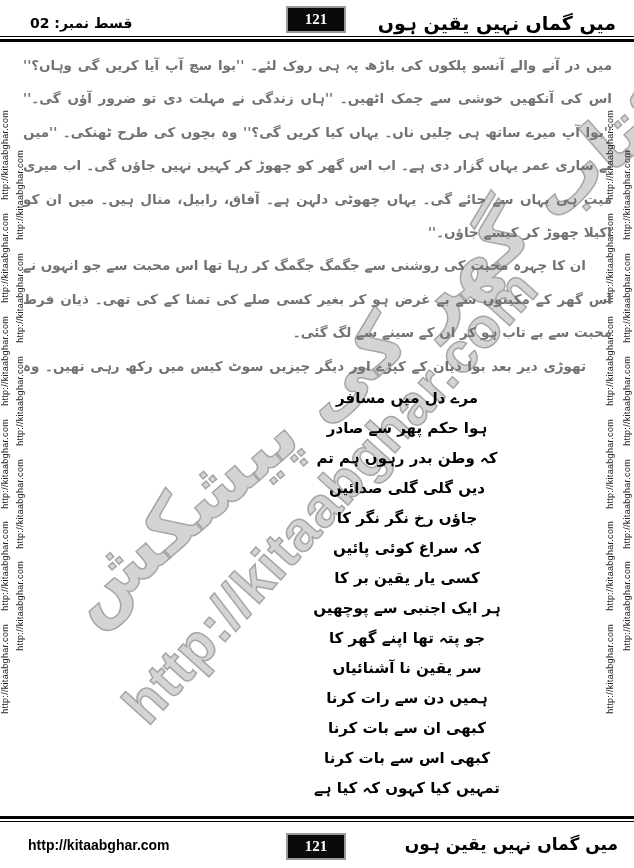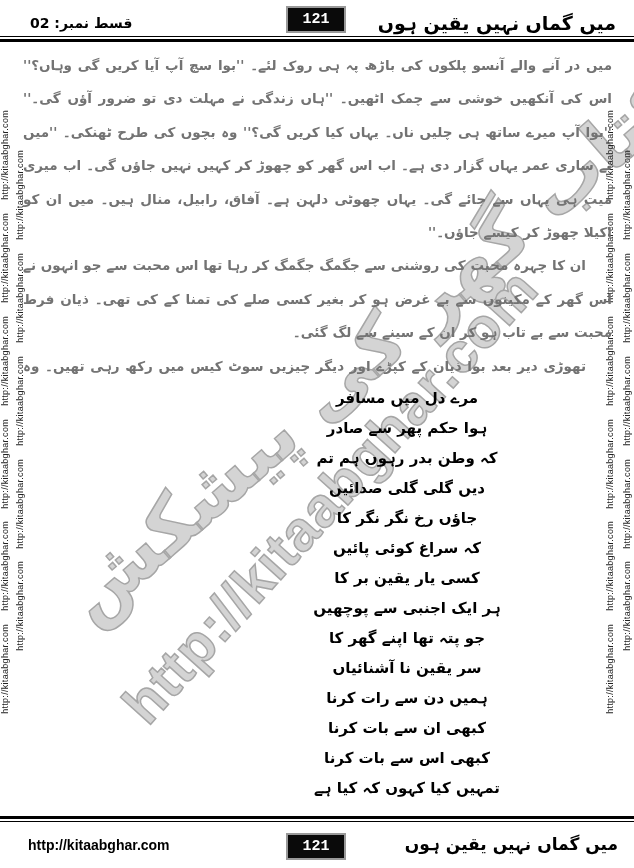--- a/index.html
+++ b/index.html
@@ -36,21 +36,21 @@
   .h-title {
     position:absolute; top:12px; right:18px; direction:rtl;
     font-size:19px; font-weight:bold; z-index:3;
   }
   .pagenum-box {
     position:absolute; left:286px; width:60px; height:27px;
     background:#0a0a0a; border:2px solid #999; box-sizing:border-box;
     display:flex; align-items:center; justify-content:center; z-index:3;
   }
   .pagenum-box span {
-    color:#fff; font-family:Liberation Mono, monospace;
+    color:#fff; font-family:Liberation Serif, serif;
     font-weight:bold; font-size:15px;
   }
   .box-top { top:6px; }
   .box-bottom { top:833px; }
   .f-url {
     position:absolute; left:28px; top:837px; font-size:14px; font-weight:bold;
     font-family:"Liberation Sans", sans-serif; color:#000; z-index:3;
   }
   .f-title {
     position:absolute; right:16px; top:834px; direction:rtl;

